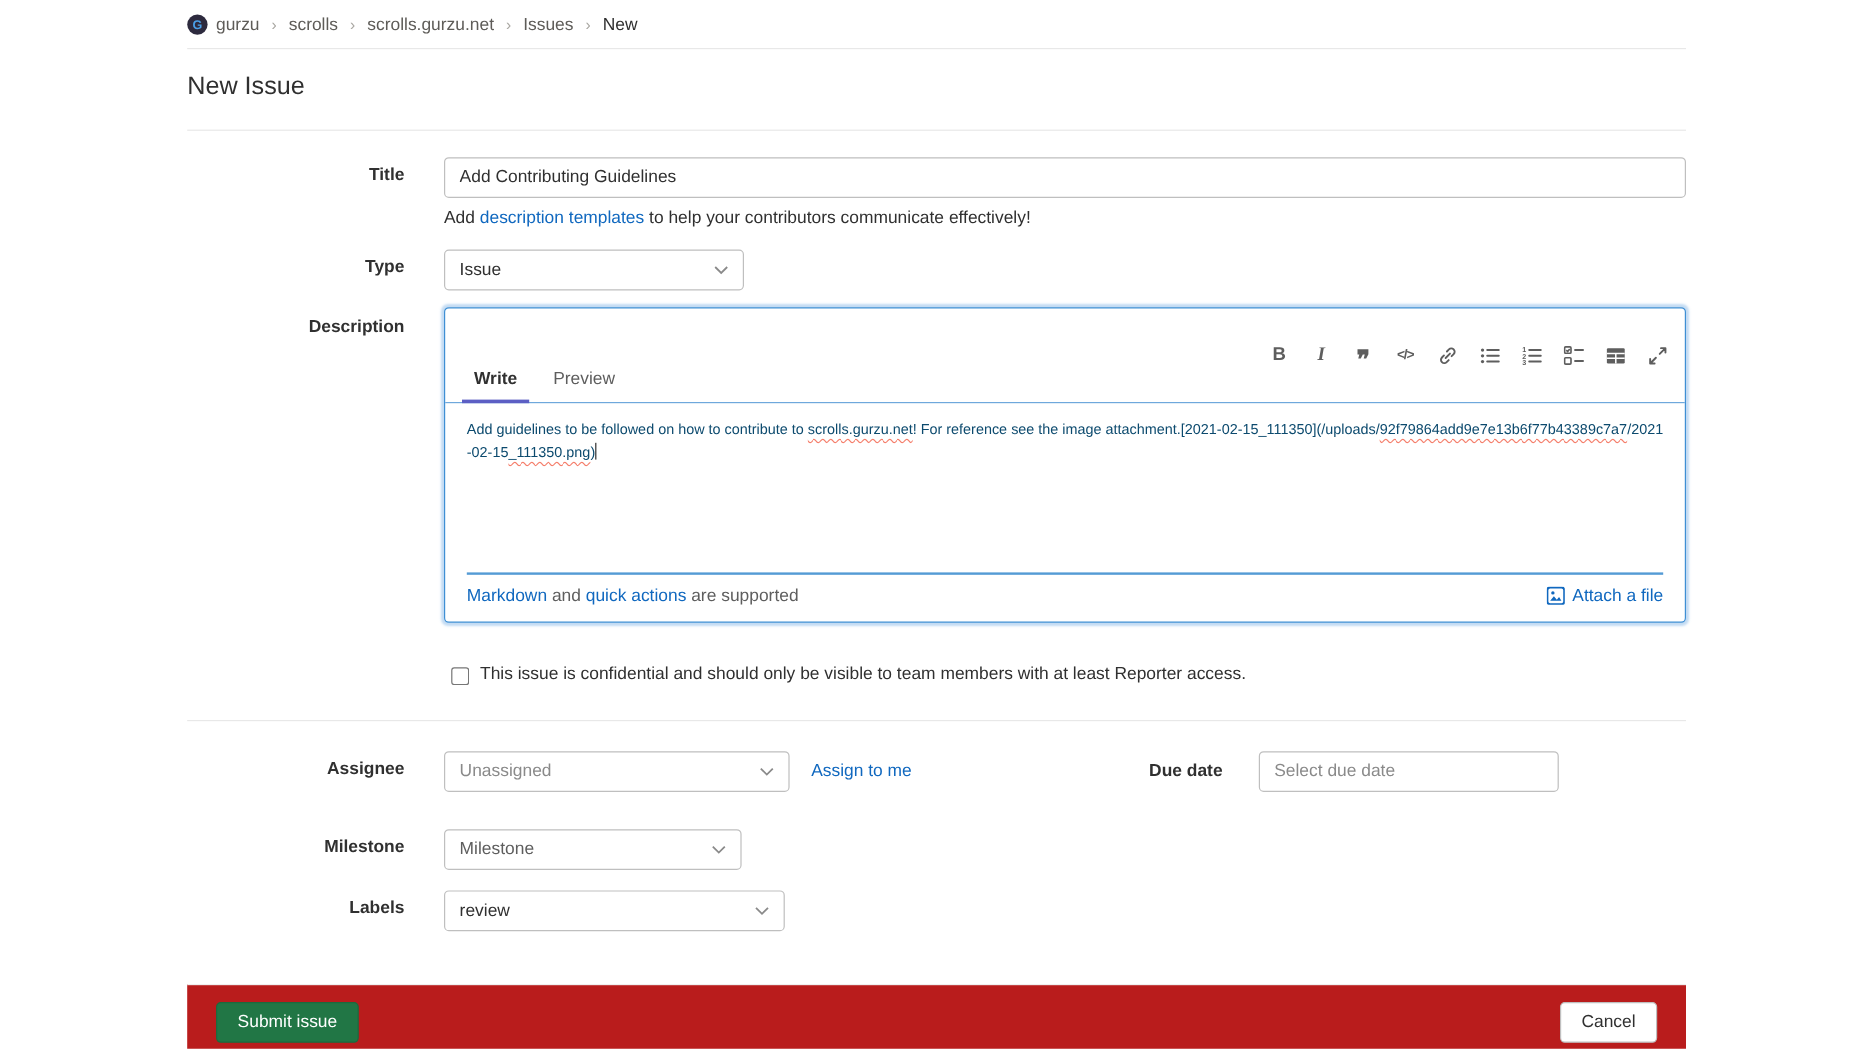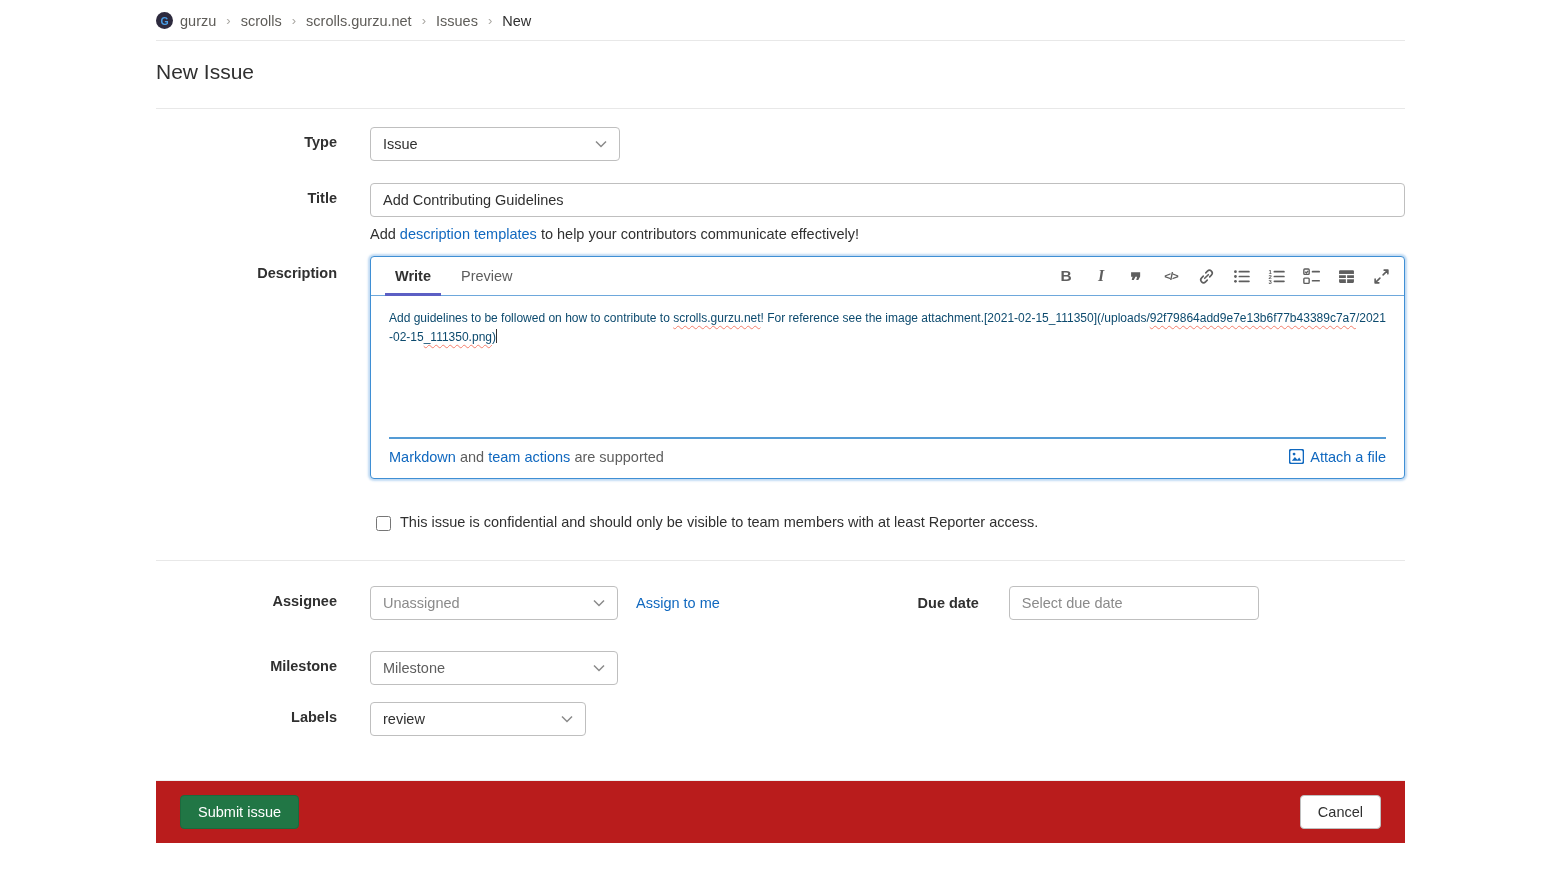--- a/index.html
+++ b/index.html
@@ -53,22 +53,22 @@
   .select-control .sel-text.mid { color: #5e5e5e; }
 
   
   .md-editor {
     border: 1px solid #3f8fd4; border-radius: 4px; background: #fff;
     box-shadow: 0 0 2px 2px rgba(120, 175, 228, 0.45);
     margin-top: -2px;
   }
   .md-header { display: flex; align-items: stretch; padding: 0 14px; border-bottom: 1px solid #6ea8dc; }
   .md-tab {
-    padding: 11px 10px 9px; margin-right: 10px; cursor: pointer; color: #5e5e5e;
-    border-bottom: 3px solid transparent; margin-bottom: -1px;
+    padding: 27px 10px 9px; margin-right: 10px; cursor: pointer; color: #5e5e5e;
+    border-bottom: 3px solid transparent; margin-bottom: -1px; margin-top: 24px;
   }
   .md-tab.active { color: #303030; font-weight: 700; border-bottom-color: #5c5fc4; }
   .md-toolbar { margin-left: auto; display: flex; align-items: center; gap: 17px; color: #5e5e5e; }
   .tb-btn { display: inline-flex; align-items: center; justify-content: center; width: 18px; height: 30px; cursor: pointer; }
   .tb-glyph-b { font-weight: 800; font-size: 15.5px; }
   .tb-glyph-i { font-style: italic; font-family: "Liberation Serif", serif; font-weight: 700; font-size: 16px; }
   .tb-glyph-q { font-size: 21px; line-height: 10px; padding-top: 10px; font-weight: 700; }
   .tb-glyph-c { font-size: 11.5px; font-weight: 700; letter-spacing: -1px; }
 
   .md-content {
@@ -126,38 +126,38 @@
       <a class="crumb-link">Issues</a>
       <span class="crumb-sep">›</span>
       <span class="crumb-current">New</span>
     </nav>
   </div>
 
   <div class="title-block">
     <h1 class="page-title">New Issue</h1>
   </div>
 
+  <div class="form-row" style="margin-top:22px;">
+    <div class="form-label">Title</div>
+    <div class="form-field">
+      <input class="text-input" type="text" value="Add Contributing Guidelines" style="">
+      <div class="help-text">
+        <span>Add </span><a class="blue-link">description templates</a><span> to help your contributors communicate effectively!</span>
+      </div>
+    </div>
+  </div>
+
   <div class="form-row">
     <div class="form-label">Type</div>
     <div class="form-field">
       <div class="select-control">
         <span class="sel-text">Issue</span>
         <svg width="12" height="8" viewBox="0 0 12 8">
             <path d="M1 1.5l5 5 5-5" fill="none" stroke="#8a8a8a" stroke-width="1.5"></path>
           </svg>
-      </div>
-    </div>
-  </div>
-
-  <div class="form-row" style="margin-top:22px;">
-    <div class="form-label">Title</div>
-    <div class="form-field">
-      <input class="text-input" type="text" value="Add Contributing Guidelines" style="">
-      <div class="help-text">
-        <span>Add </span><a class="blue-link">description templates</a><span> to help your contributors communicate effectively!</span>
       </div>
     </div>
   </div>
 
   <div class="form-row" style="margin-top:16px;">
     <div class="form-label">Description</div>
     <div class="form-field">
       <div class="md-editor">
         <div class="md-header">
           <div class="md-tab active">Write</div>
@@ -227,21 +227,21 @@
               <svg width="17" height="17" viewBox="0 0 16 16" fill="none" stroke="#5e5e5e" stroke-width="1.5" stroke-linecap="round" stroke-linejoin="round">
                 <path d="M9.5 6.5l4.5-4.5M10.5 2h3.5v3.5M6.5 9.5L2 14M2 10.5V14h3.5"></path>
               </svg>
             </span>
           </div>
         </div>
         <div class="md-content"><span>Add guidelines to be followed on how to contribute to </span><span class="misspell">scrolls.gurzu.net</span><span>! For reference see the image attachment.[2021-02-15_111350](/uploads/</span><span class="misspell">92f79864add9e7e13b6f77b43389c7a7</span><span>/2021-02-15</span><span class="misspell">_111350.png</span><span>)</span><span class="caret"></span></div>
         <div class="md-divider"></div>
         <div class="md-footer">
           <div class="supported">
-            <a class="blue-link">Markdown</a><span> and </span><a class="blue-link">team actions</a><span> are supported</span>
+            <a class="blue-link">Markdown</a><span> and </span><a class="blue-link">quick actions</a><span> are supported</span>
           </div>
           <div class="attach-btn">
             <svg width="15" height="15" viewBox="0 0 16 16">
               <rect x="0.5" y="0.5" width="15" height="15" rx="2.5" fill="none" stroke="#1068bf" stroke-width="1.8"></rect>
               <circle cx="5.4" cy="5.4" r="1.5" fill="#1068bf"></circle>
               <path d="M3 12.5l3.3-4 2.6 3 2-2.4 2.1 3.4z" fill="#1068bf"></path>
             </svg>
             <span>Attach a file</span>
           </div>
         </div>
@@ -252,21 +252,21 @@
   <label class="confidential-row">
     <input type="checkbox" style="">
     <span>This issue is confidential and should only be visible to team members with at least Reporter access.</span>
   </label>
 
   <hr class="section-divider">
 
   <div class="form-row" style="margin-top:25px;">
     <div class="form-label">Assignee</div>
     <div class="form-field assignee-extra">
-      <div class="select-control" style="width:248px;">
+      <div class="select-control" style="width:288px;">
         <span class="sel-text muted">Unassigned</span>
         <svg width="12" height="8" viewBox="0 0 12 8">
             <path d="M1 1.5l5 5 5-5" fill="none" stroke="#8a8a8a" stroke-width="1.5"></path>
           </svg>
       </div>
       <a class="blue-link assign-link">Assign to me</a>
       <div class="due-label">Due date</div>
       <input class="text-input due-input" type="text" placeholder="Select due date" style="">
     </div>
   </div>
@@ -279,21 +279,21 @@
         <svg width="12" height="8" viewBox="0 0 12 8">
             <path d="M1 1.5l5 5 5-5" fill="none" stroke="#8a8a8a" stroke-width="1.5"></path>
           </svg>
       </div>
     </div>
   </div>
 
   <div class="form-row" style="margin-top:17px;">
     <div class="form-label">Labels</div>
     <div class="form-field">
-      <div class="select-control" style="width:216px;">
+      <div class="select-control" style="width:284px;">
         <span class="sel-text">review</span>
         <svg width="12" height="8" viewBox="0 0 12 8">
             <path d="M1 1.5l5 5 5-5" fill="none" stroke="#8a8a8a" stroke-width="1.5"></path>
           </svg>
       </div>
     </div>
   </div>
 
   <div class="actions-bar">
     <button class="btn btn-submit">Submit issue</button>

